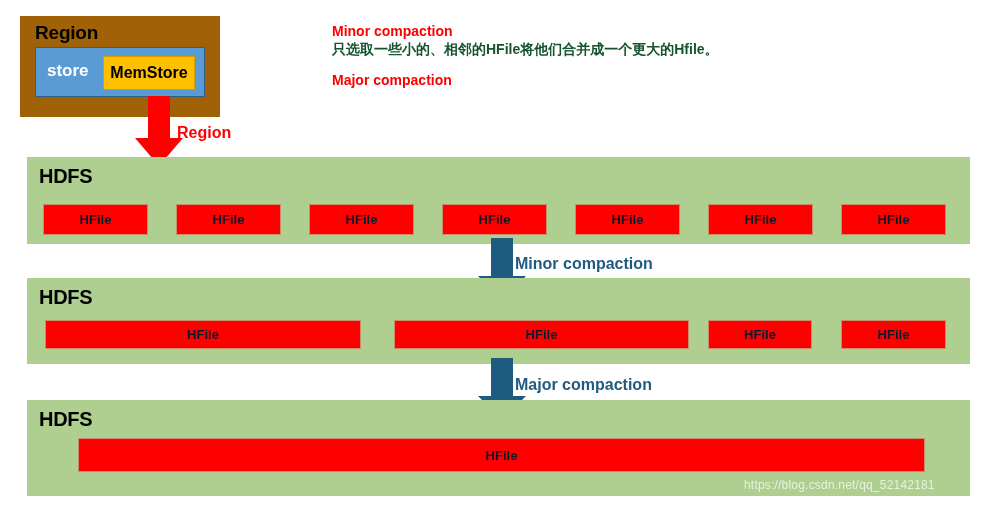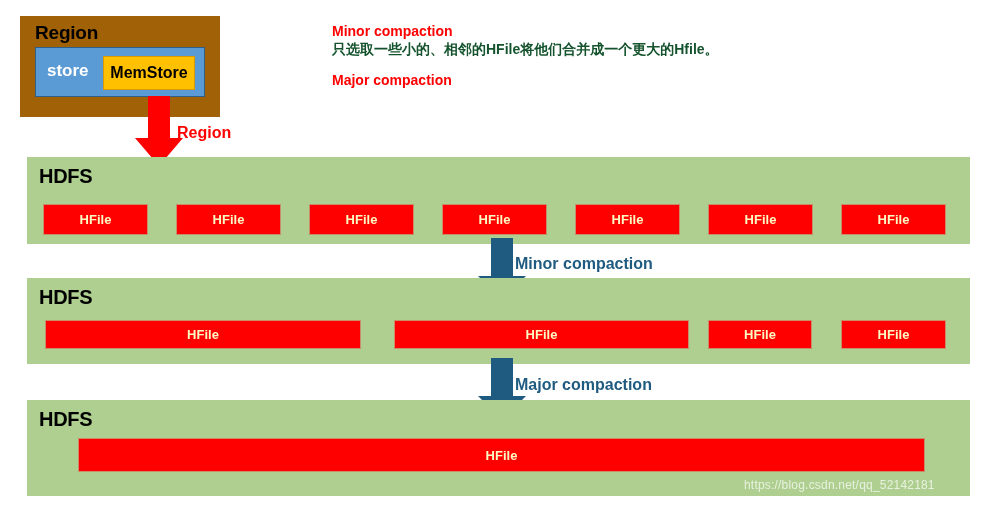--- a/index.html
+++ b/index.html
@@ -153,21 +153,21 @@
   }
 
   .hfile {
     position: absolute;
     background: #fe0000;
     border: 1px solid #c98d6b;
     box-sizing: border-box;
     display: flex;
     align-items: center;
     justify-content: center;
-    color: #fef9c3;
+    color: #0f172a;
     font-weight: bold;
   }
   #band-1 .hfile { top: 47px; height: 31px; font-size: 13px; }
   #band-2 .hfile { top: 42px; height: 29px; font-size: 13px; }
   #band-3 .hfile { top: 38px; height: 34px; font-size: 13px; }
 
   
   .blue-arrow {
     position: absolute;
     width: 48px;

